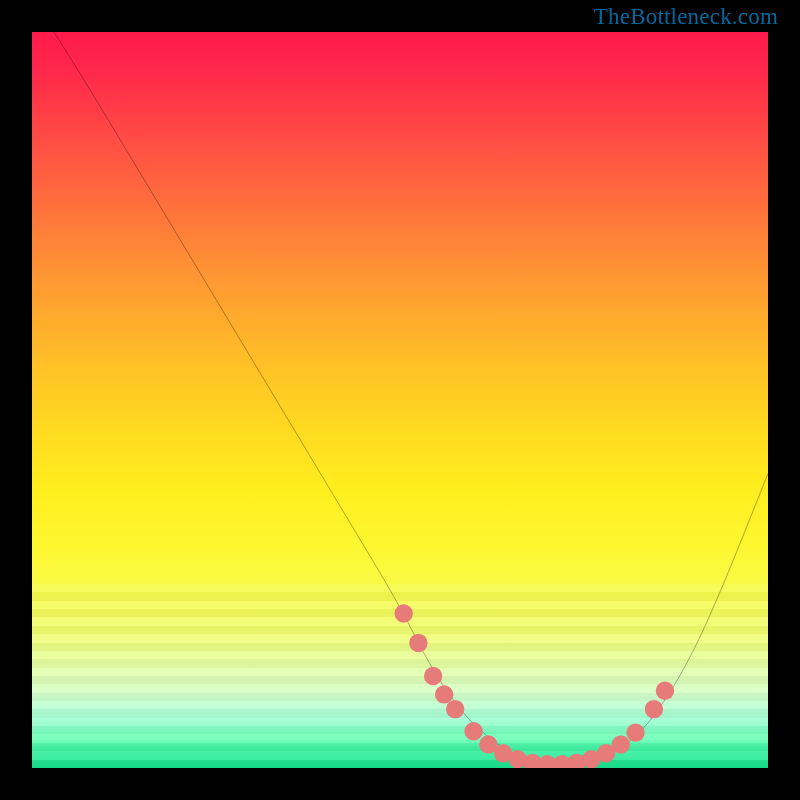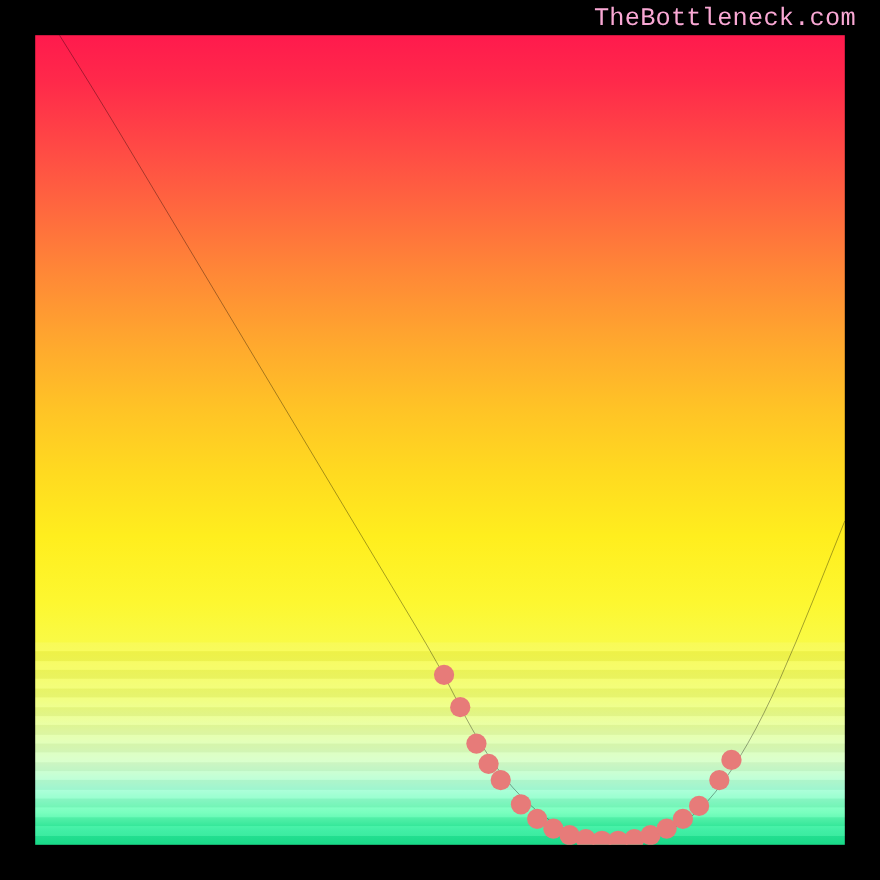--- a/index.html
+++ b/index.html
@@ -46,23 +46,23 @@
   }
   .curve-svg {
     position: absolute;
     top: 0; left: 0;
     width: 736px; height: 736px;
   }
   .watermark {
     position: absolute;
     top: 4px;
     right: 22px;
-    font-family: Liberation Mono, monospace;
+    font-family: Liberation Serif, serif;
     font-size: 23px;
-    color: #f9a8d4;
+    color: #0369a1;
     letter-spacing: 0.2px;
   }
 </style>
 </head>
 <body>
 
 <div class="frame">
   <div class="watermark">TheBottleneck.com</div>
   <div class="plot">
     <div class="stripes" id="stripes" style="top: 75%; height: 25%;">

